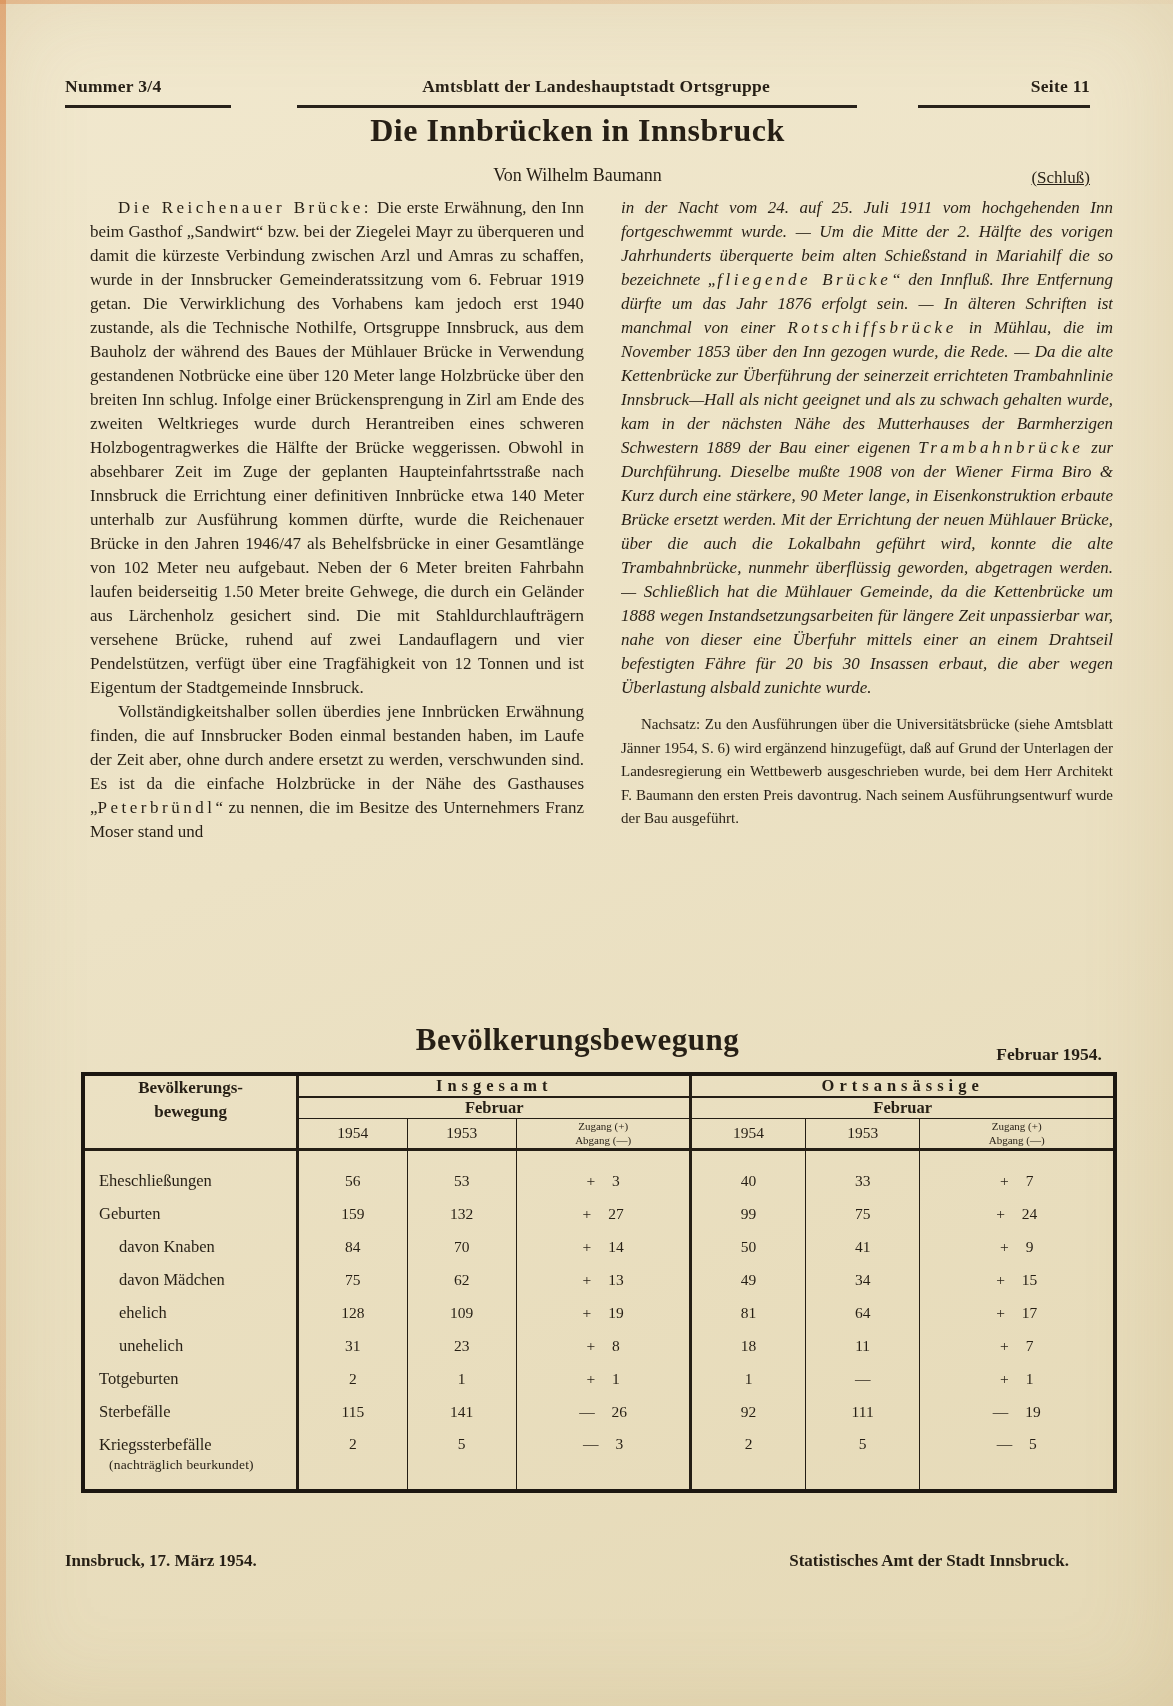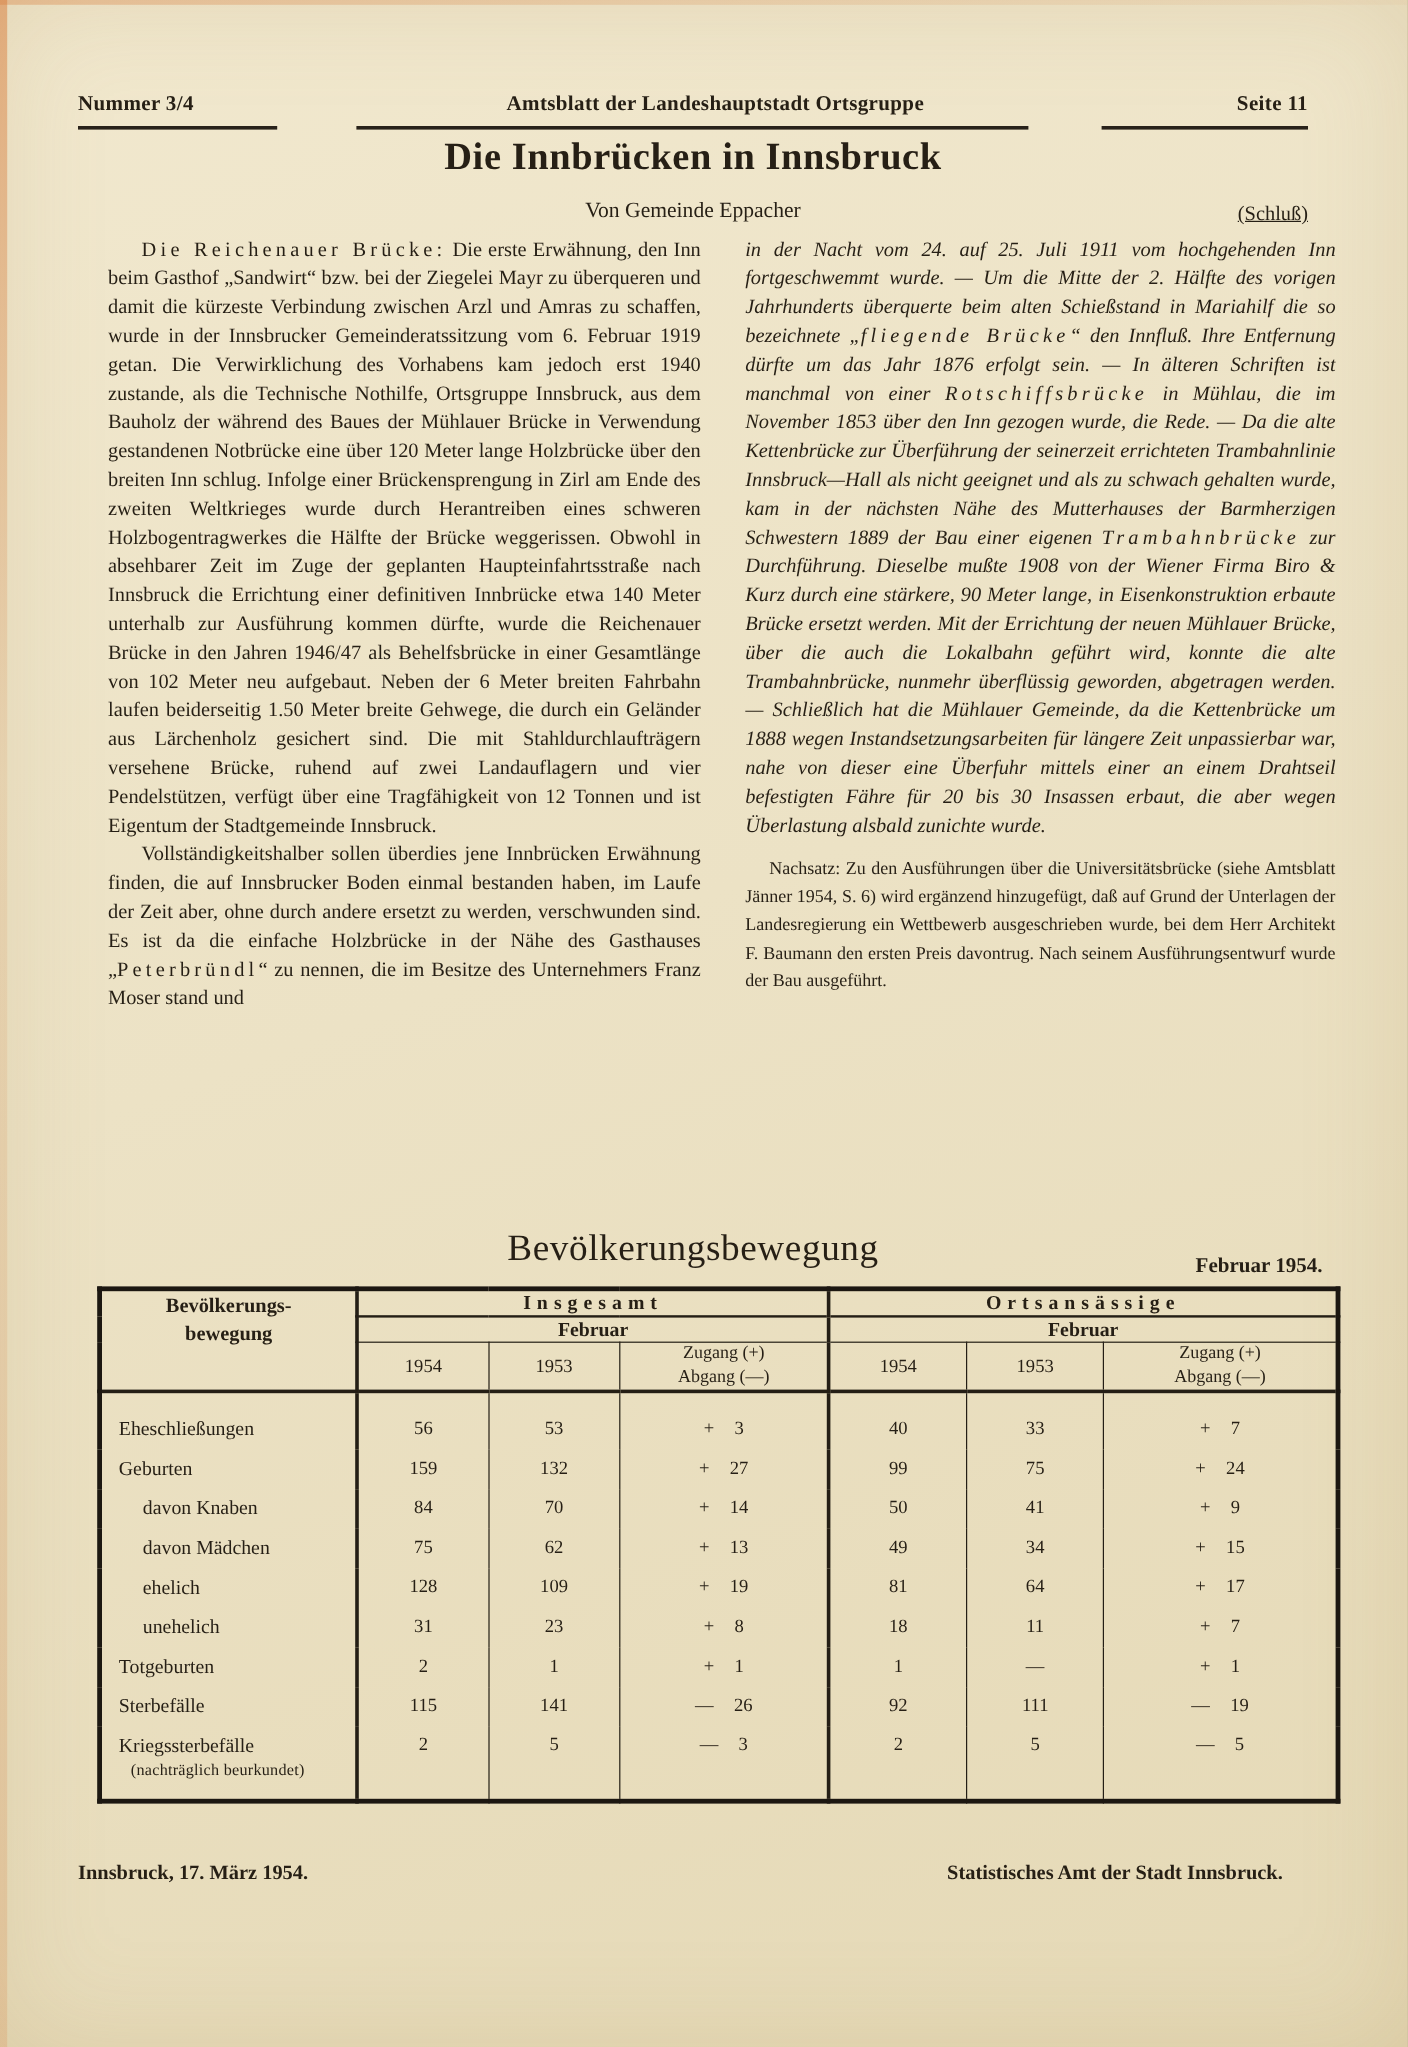--- a/index.html
+++ b/index.html
@@ -49,21 +49,21 @@
   }
   .col-left{left:65px;width:494px;}
   .col-right{left:596px;width:492px;}
   .col p{margin:0;text-indent:28px;}
   .col p.no-indent{text-indent:0;font-style:italic;}
   .col p.small{font-size:15px;line-height:23.5px;margin-top:13px;text-indent:20px;}
   .sp{letter-spacing:3.5px;}
   
   .stats-title{
     position:absolute;top:1022px;left:65px;width:1025px;margin:0;
-    text-align:center;font-size:31px;font-weight:normal;letter-spacing:.5px;
+    text-align:center;font-size:31px;font-weight:bold;letter-spacing:.5px;
   }
   .stats-date{
     position:absolute;top:1044px;right:71px;width:220px;
     text-align:right;font-size:17.5px;font-weight:bold;
   }
   .table-wrap{position:absolute;top:1072px;left:65px;width:1036px;padding-left:16px;}
   table.pop-table{
     width:100%;border-collapse:collapse;
     border:4px solid #1c1711;
   }
@@ -80,21 +80,21 @@
     padding:12px 0 9px;border-bottom:2px solid #241e15;text-align:center;
   }
   .month-th{
     font-size:16.5px;font-weight:bold;
     padding:7px 0 5px;border-bottom:1.5px solid #241e15;text-align:center;
   }
   .year-th{
     font-size:15.5px;font-weight:normal;text-align:center;
     padding:10px 0 12px;border-bottom:3px solid #241e15;vertical-align:middle;
   }
-  .diff-lines{line-height:1.3;font-size:15px;}
+  .diff-lines{line-height:1.3;font-size:11px;}
   .pop-table tbody th.row-label{
     text-align:left;padding:6px 4px 7px 14px;font-size:16.5px;font-weight:normal;
   }
   .pop-table tbody th.row-label.indent{padding-left:34px;}
   .pop-table tbody td{
     font-size:15.5px;text-align:center;padding:6px 0 7px;vertical-align:middle;
   }
   .pop-table tbody tr:first-child td,
   .pop-table tbody tr:first-child th{padding-top:20px;}
   .pop-table tbody tr:last-child td,
@@ -119,21 +119,21 @@
     <span>Nummer 3/4</span>
     <span>Amtsblatt der Landeshauptstadt Ortsgruppe</span>
     <span>Seite 11</span>
   </div>
   <div class="rule rule-l"></div>
   <div class="rule rule-c"></div>
   <div class="rule rule-r"></div>
 
   <h1 class="article-title">Die Innbrücken in Innsbruck</h1>
   <div class="byline-row">
-    <span>Von Gemeinde Eppacher</span>
+    <span>Von Wilhelm Baumann</span>
     <span class="schluss">(Schluß)</span>
   </div>
 
   <div class="col col-left">
       <p><span class="sp">Die Reichenauer Brücke:</span><span> Die erste Erwähnung, den Inn beim Gasthof „Sandwirt“ bzw. bei der Ziegelei Mayr zu überqueren und damit die kürzeste Verbindung zwischen Arzl und Amras zu schaffen, wurde in der Innsbrucker Gemeinderatssitzung vom 6. Februar 1919 getan. Die Verwirklichung des Vorhabens kam jedoch erst 1940 zustande, als die Technische Nothilfe, Ortsgruppe Innsbruck, aus dem Bauholz der während des Baues der Mühlauer Brücke in Verwendung gestandenen Notbrücke eine über 120 Meter lange Holzbrücke über den breiten Inn schlug. Infolge einer Brückensprengung in Zirl am Ende des zweiten Weltkrieges wurde durch Herantreiben eines schweren Holzbogentragwerkes die Hälfte der Brücke weggerissen. Obwohl in absehbarer Zeit im Zuge der geplanten Haupteinfahrtsstraße nach Innsbruck die Errichtung einer definitiven Innbrücke etwa 140 Meter unterhalb zur Ausführung kommen dürfte, wurde die Reichenauer Brücke in den Jahren 1946/47 als Behelfsbrücke in einer Gesamtlänge von 102 Meter neu aufgebaut. Neben der 6 Meter breiten Fahrbahn laufen beiderseitig 1.50 Meter breite Gehwege, die durch ein Geländer aus Lärchenholz gesichert sind. Die mit Stahldurchlaufträgern versehene Brücke, ruhend auf zwei Landauflagern und vier Pendelstützen, verfügt über eine Tragfähigkeit von 12 Tonnen und ist Eigentum der Stadtgemeinde Innsbruck.</span></p>
       <p><span>Vollständigkeitshalber sollen überdies jene Innbrücken Erwähnung finden, die auf Innsbrucker Boden einmal bestanden haben, im Laufe der Zeit aber, ohne durch andere ersetzt zu werden, verschwunden sind. Es ist da die einfache Holzbrücke in der Nähe des Gasthauses „</span><span class="sp">Peterbründl</span><span>“ zu nennen, die im Besitze des Unternehmers Franz Moser stand und</span></p>
     </div>
   <div class="col col-right">
       <p class="no-indent"><span>in der Nacht vom 24. auf 25. Juli 1911 vom hochgehenden Inn fortgeschwemmt wurde. — Um die Mitte der 2. Hälfte des vorigen Jahrhunderts überquerte beim alten Schießstand in Mariahilf die so bezeichnete „</span><span class="sp">fliegende Brücke</span><span>“ den Innfluß. Ihre Entfernung dürfte um das Jahr 1876 erfolgt sein. — In älteren Schriften ist manchmal von einer </span><span class="sp">Rotschiffsbrücke</span><span> in Mühlau, die im November 1853 über den Inn gezogen wurde, die Rede. — Da die alte Kettenbrücke zur Überführung der seinerzeit errichteten Trambahnlinie Innsbruck—Hall als nicht geeignet und als zu schwach gehalten wurde, kam in der nächsten Nähe des Mutterhauses der Barmherzigen Schwestern 1889 der Bau einer eigenen </span><span class="sp">Trambahnbrücke</span><span> zur Durchführung. Dieselbe mußte 1908 von der Wiener Firma Biro &amp; Kurz durch eine stärkere, 90 Meter lange, in Eisenkonstruktion erbaute Brücke ersetzt werden. Mit der Errichtung der neuen Mühlauer Brücke, über die auch die Lokalbahn geführt wird, konnte die alte Trambahnbrücke, nunmehr überflüssig geworden, abgetragen werden. — Schließlich hat die Mühlauer Gemeinde, da die Kettenbrücke um 1888 wegen Instandsetzungsarbeiten für längere Zeit unpassierbar war, nahe von dieser eine Überfuhr mittels einer an einem Drahtseil befestigten Fähre für 20 bis 30 Insassen erbaut, die aber wegen Überlastung alsbald zunichte wurde.</span></p>
       <p class="small"><span>Nachsatz: Zu den Ausführungen über die Universitätsbrücke (siehe Amtsblatt Jänner 1954, S. 6) wird ergänzend hinzugefügt, daß auf Grund der Unterlagen der Landesregierung ein Wettbewerb ausgeschrieben wurde, bei dem Herr Architekt F. Baumann den ersten Preis davontrug. Nach seinem Ausführungsentwurf wurde der Bau ausgeführt.</span></p>

